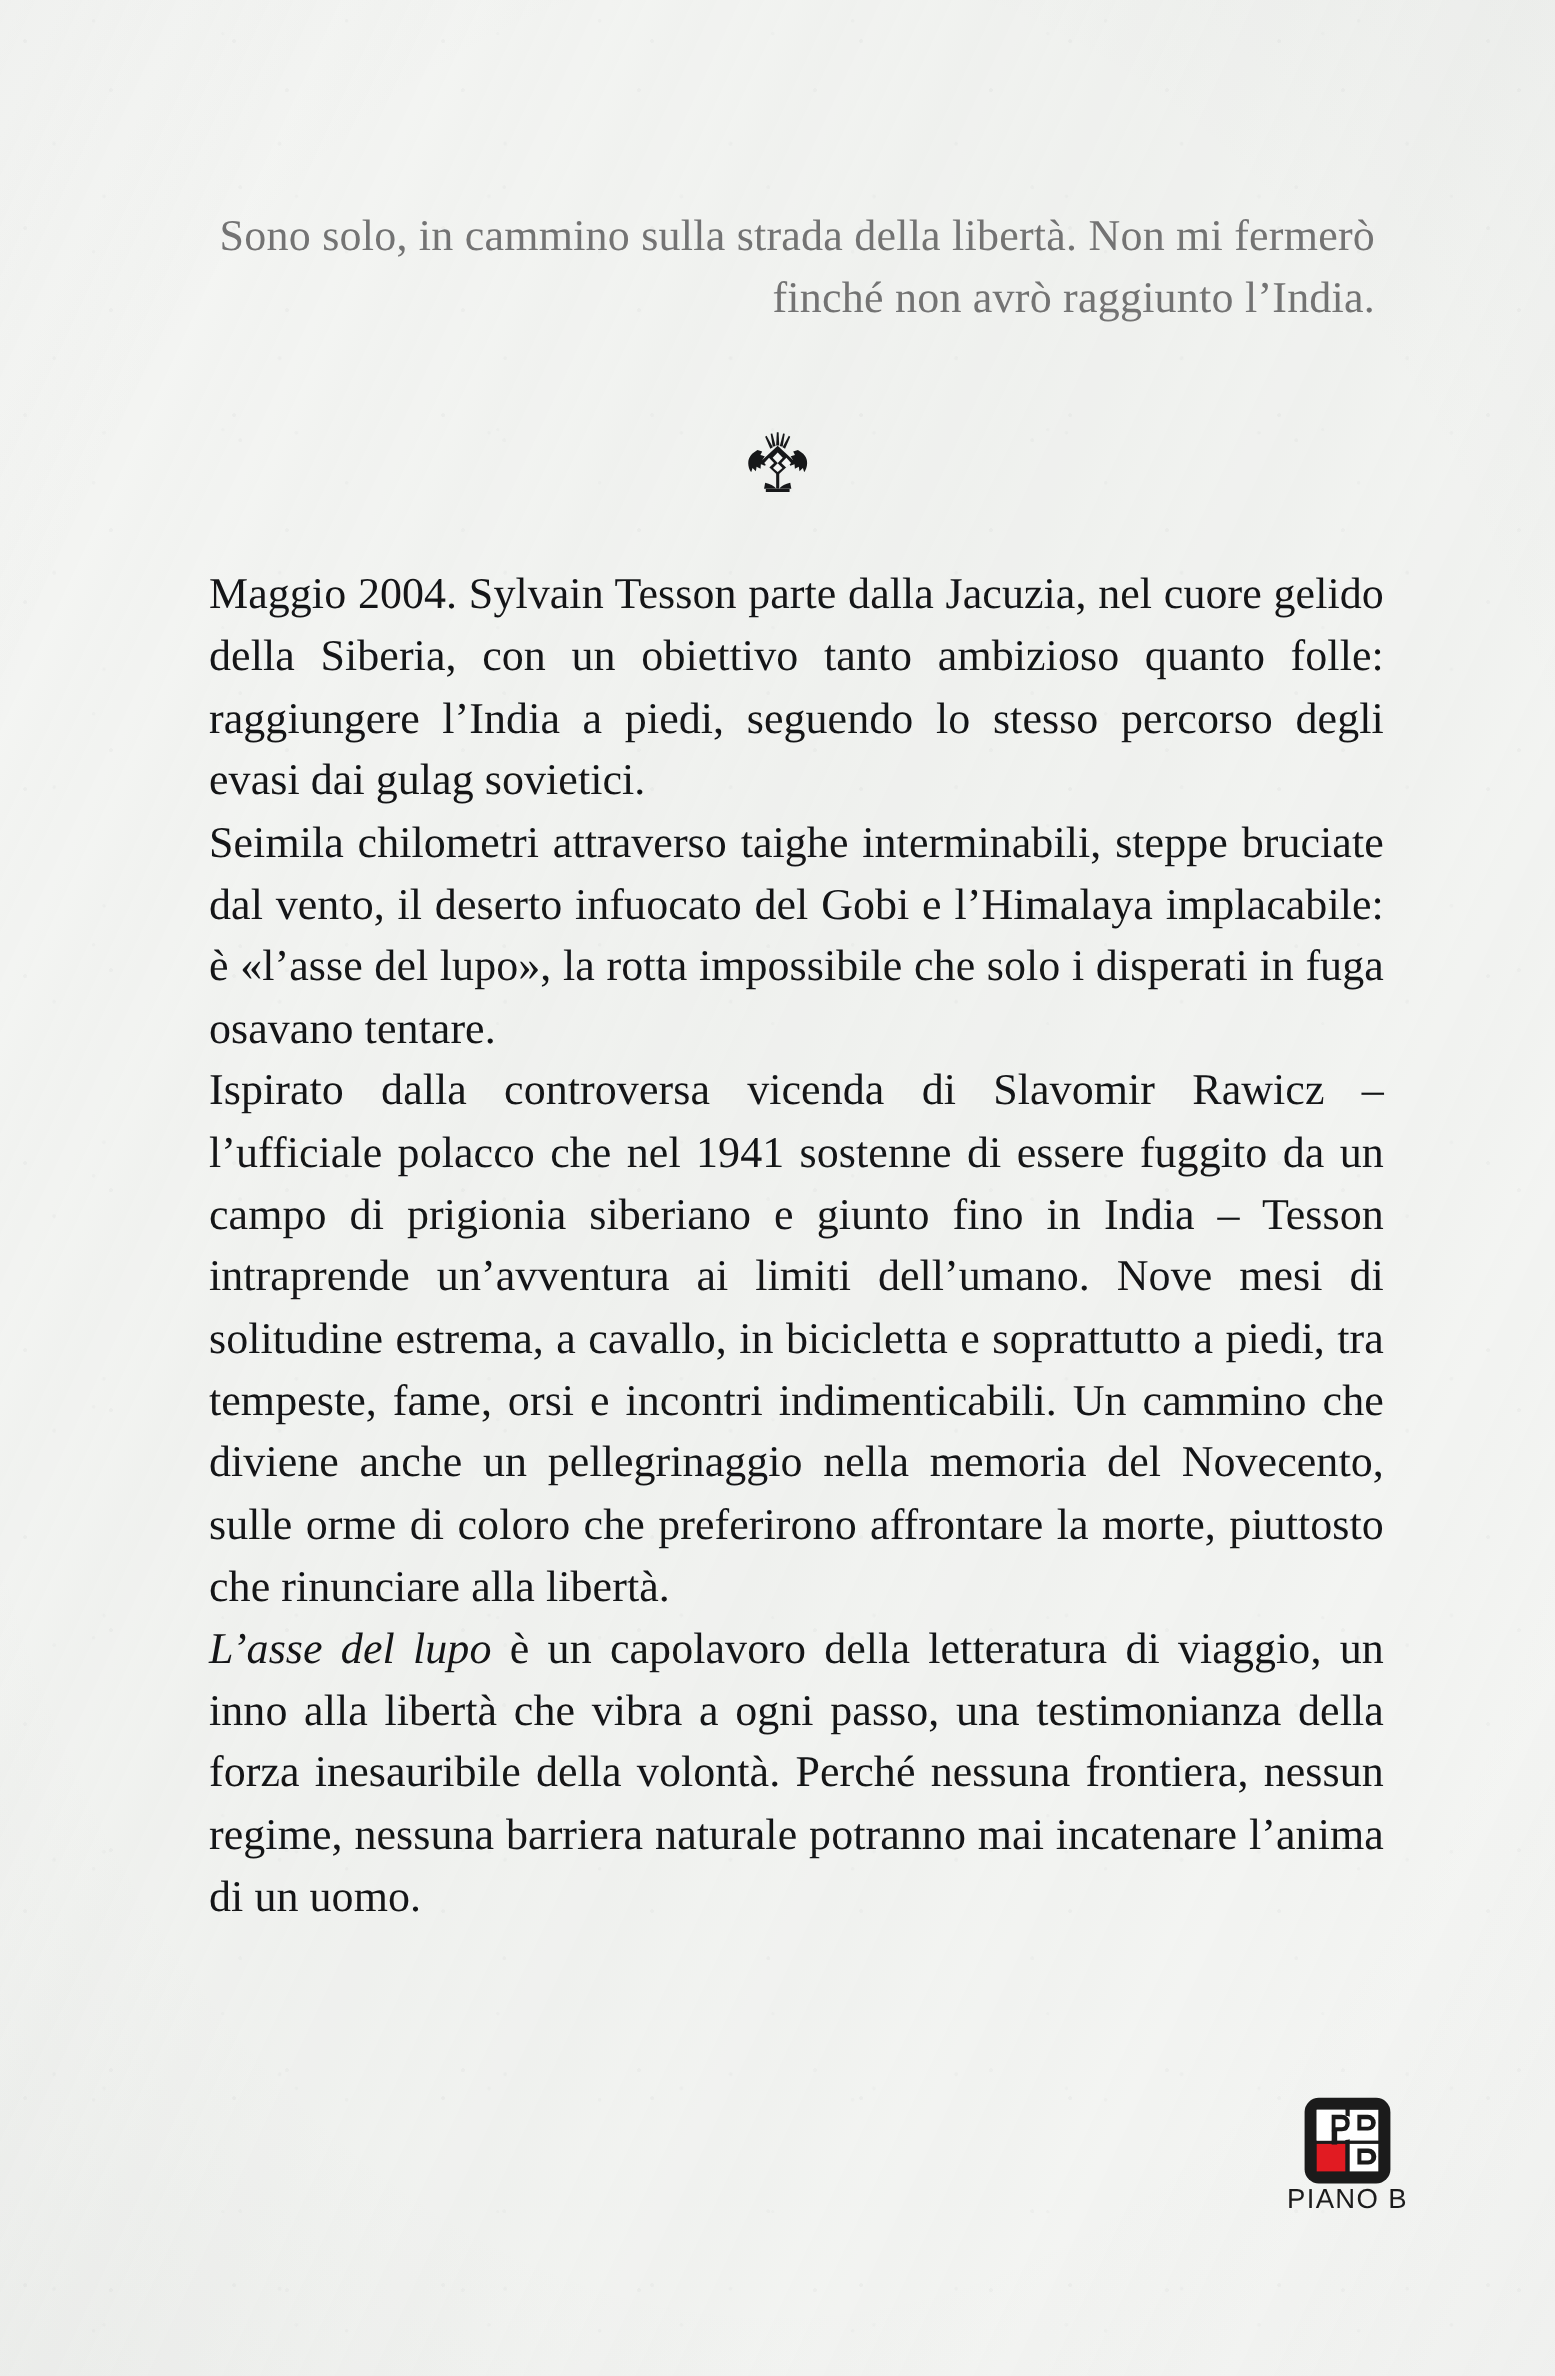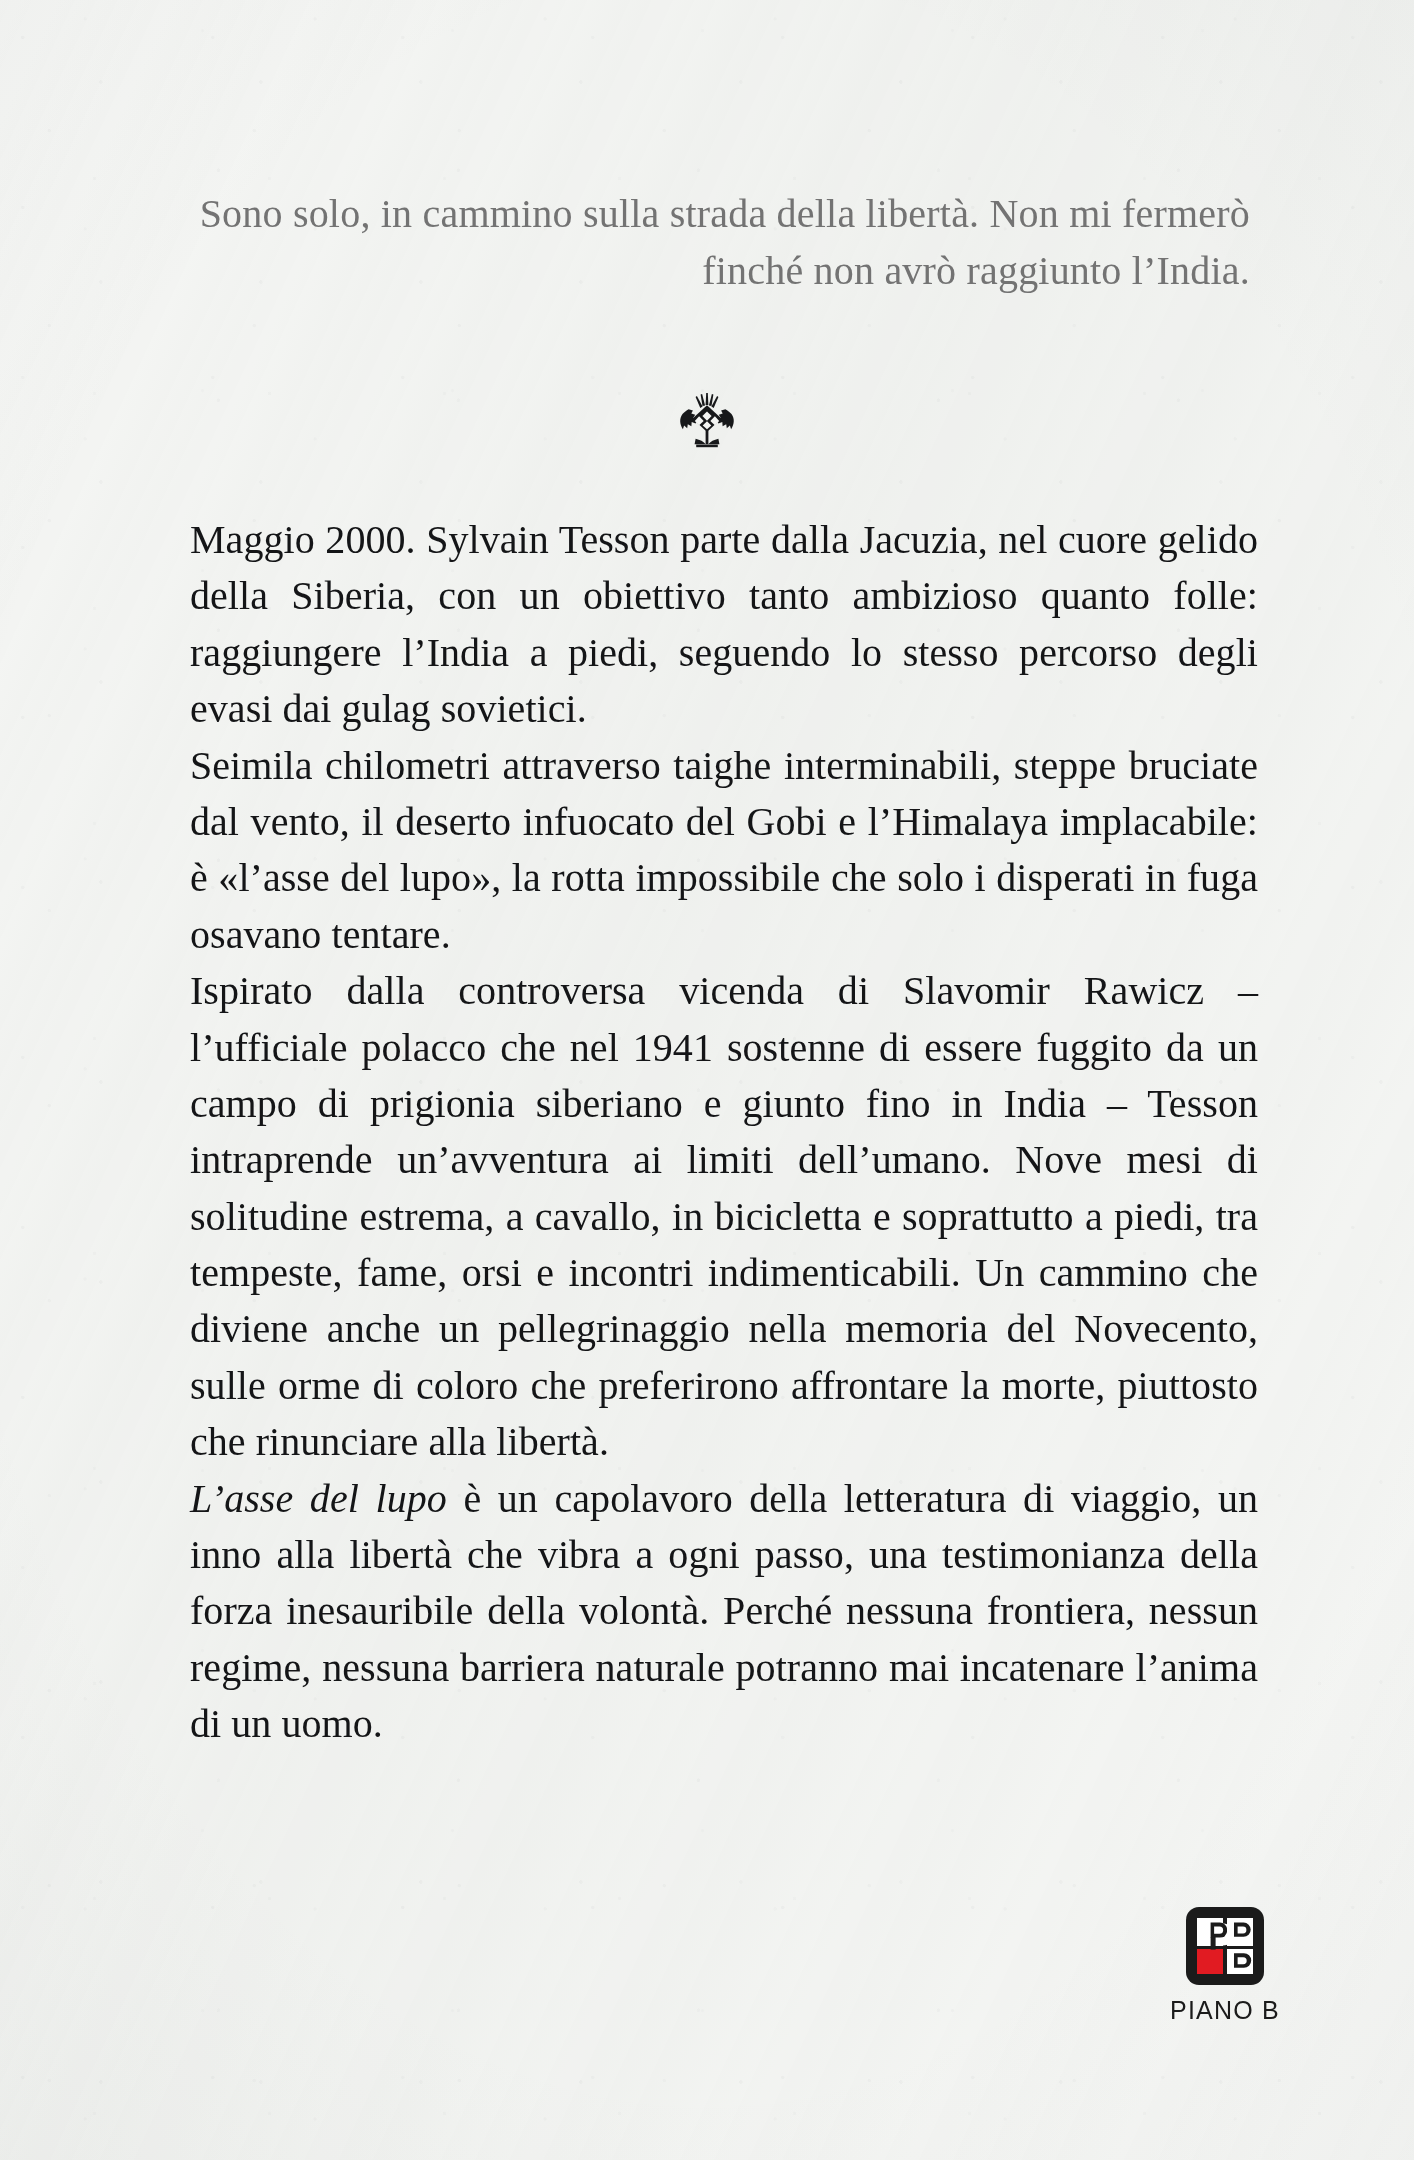--- a/index.html
+++ b/index.html
@@ -109,21 +109,21 @@
   .logo-mark {
     width: 78px;
     height: 78px;
     background: #1b1b1b;
     border-radius: 13px;
     position: relative;
     overflow: hidden;
   }
   .logo-mark svg { position: absolute; left: 0; top: 0; }
   .publisher-name {
-    margin-top: 11px;
+    margin-top: 0;
     font-family: "Liberation Sans", "DejaVu Sans", sans-serif;
     font-size: 25px;
     letter-spacing: 1.2px;
     color: #1b1b1b;
     font-weight: 400;
   }
 </style>
 </head>
 <body style="background: rgb(244, 245, 243); color: rgb(20, 21, 23);">
 
@@ -164,21 +164,21 @@
 
           <path d="M20.6 46.8 c4.3 1 8.1 2.8 10.2 5.5 h-11.2 z"></path>
           <path d="M43.4 46.8 c-4.3 1 -8.1 2.8 -10.2 5.5 h11.2 z"></path>
           <path d="M21.2 52.6 h21.6 v2.6 h-21.6 z"></path>
         </g>
       </svg>
     </span>
   </div>
 
   <div class="blurb">
-    <p>Maggio 2000. Sylvain Tesson parte dalla Jacuzia, nel cuore gelido della Siberia, con un obiettivo tanto ambizioso quanto folle: raggiungere l’India a piedi, seguendo lo stesso percorso degli evasi dai gulag sovietici.</p>
+    <p>Maggio 2004. Sylvain Tesson parte dalla Jacuzia, nel cuore gelido della Siberia, con un obiettivo tanto ambizioso quanto folle: raggiungere l’India a piedi, seguendo lo stesso percorso degli evasi dai gulag sovietici.</p>
     <p>Seimila chilometri attraverso taighe interminabili, steppe bruciate dal vento, il deserto infuocato del Gobi e l’Himalaya implacabile: è «l’asse del lupo», la rotta impossibile che solo i disperati in fuga osavano tentare.</p>
     <p>Ispirato dalla controversa vicenda di Slavomir Rawicz – l’ufficiale polacco che nel 1941 sostenne di essere fuggito da un campo di prigionia siberiano e giunto fino in India – Tesson intraprende un’avventura ai limiti dell’umano. Nove mesi di solitudine estrema, a cavallo, in bicicletta e soprattutto a piedi, tra tempeste, fame, orsi e incontri indimenticabili. Un cammino che diviene anche un pellegrinaggio nella memoria del Novecento, sulle orme di coloro che preferirono affrontare la morte, piuttosto che rinunciare alla libertà.</p>
     <p><span class="title-italic">L’asse del lupo</span><span> è un capolavoro della letteratura di viaggio, un inno alla libertà che vibra a ogni passo, una testimonianza della forza inesauribile della volontà. Perché nessuna frontiera, nessun regime, nessuna barriera naturale potranno mai incatenare l’anima di un uomo.</span></p>
   </div>
 
   <div class="publisher">
     <div class="logo-mark">
       <svg width="78" height="78" viewBox="0 0 78 78" aria-hidden="true">
 
         <path d="M11 11 h26 v5.5 a11 11 0 0 1 0 22 h-10.5 v-8.5 h10 a2.6 2.6 0 0 0 0-5.2 h-25.5 z

